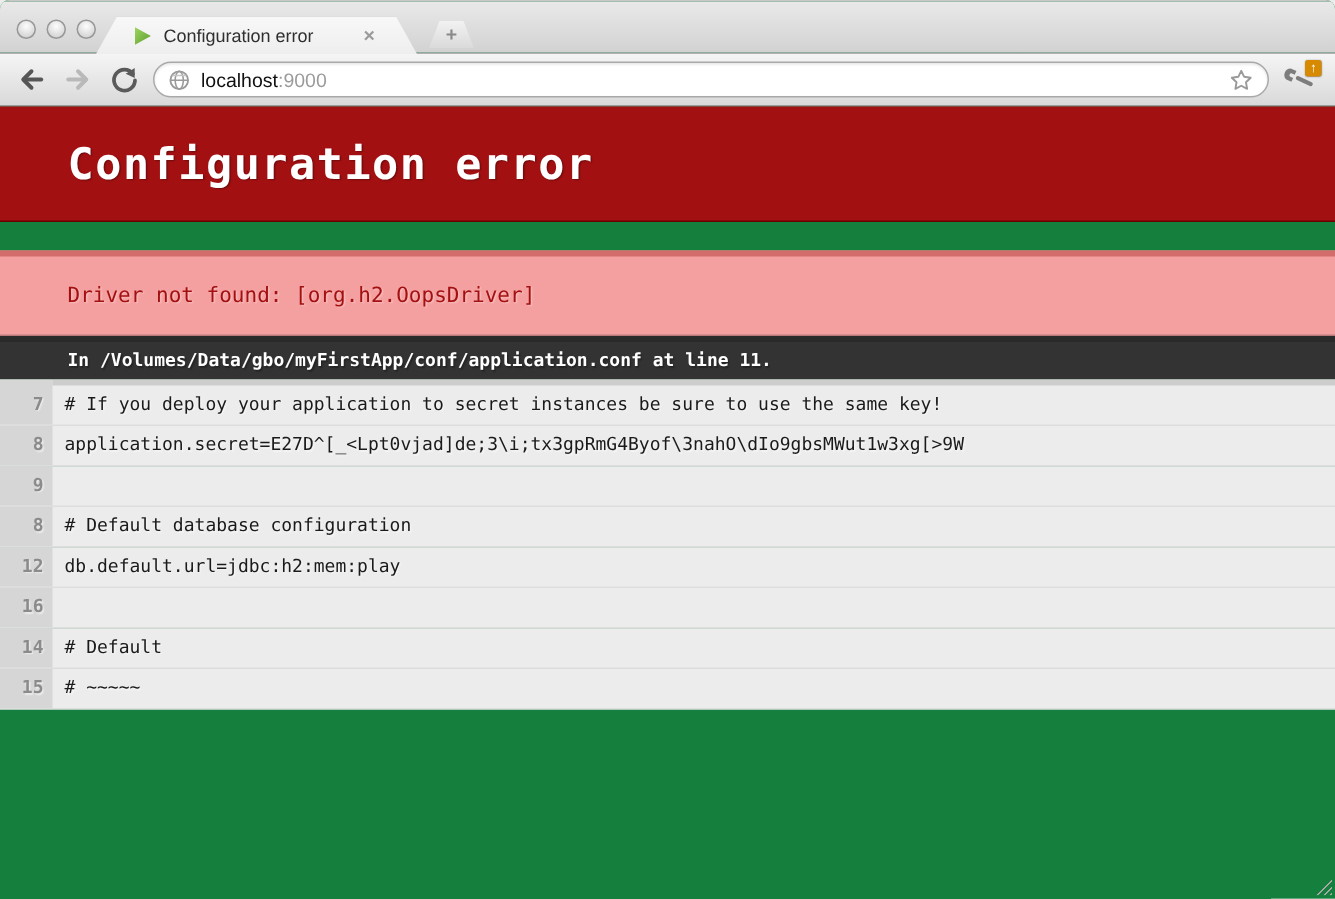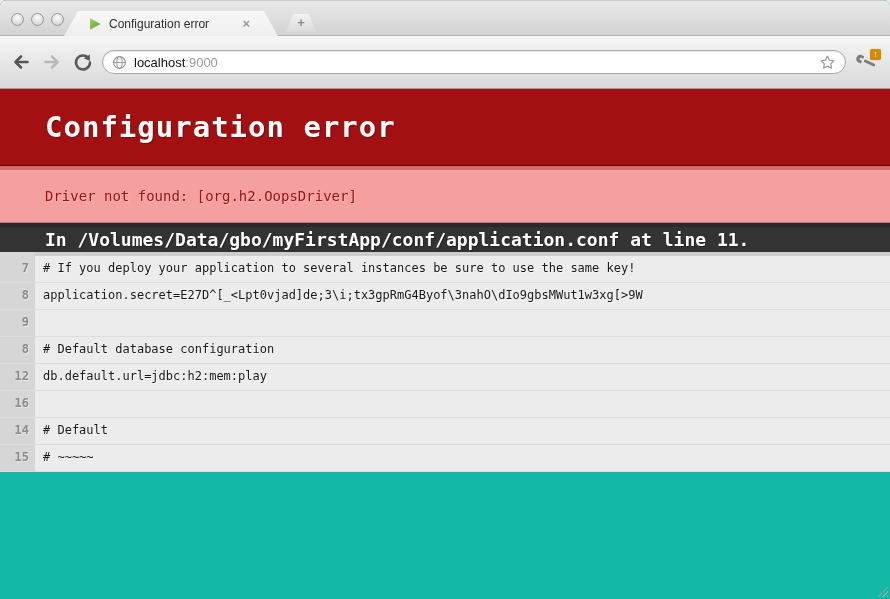--- a/index.html
+++ b/index.html
@@ -1,18 +1,18 @@
 <!DOCTYPE html>
 <html><head>
 <meta charset="utf-8">
 <style>
   * { margin:0; padding:0; box-sizing:border-box; }
   html,body { width:890px; height:599px; }
   body { font-family:"DejaVu Sans Mono", monospace; background:#ECECEC; overflow:hidden; }
-  .window { width:890px; height:599px; position:relative; border-radius:6px 6px 0 0; overflow:hidden; background:#14b8a6; }
+  .window { width:890px; height:599px; position:relative; border-radius:6px 6px 0 0; overflow:hidden; background:#15803d; }
 
   
   .tabstrip { height:36px; background:linear-gradient(180deg,#e9e9e9,#d2d2d2); border-bottom:1px solid #b0b0b0;
               border-top:1px solid #c8c8c8; position:relative; }
   .lights { position:absolute; left:11px; top:12px; display:flex; gap:7px; }
   .light { width:13px; height:13px; border-radius:50%; border:1px solid #979797;
            background:radial-gradient(circle at 50% 32%, #fdfdfd 0%, #d9d9d9 70%, #cfcfcf 100%); }
   .tab { position:absolute; left:64px; bottom:-1px; width:214px; height:25px;
          background:linear-gradient(180deg,#f8f8f8,#eeeeee);
          clip-path:polygon(0 100%, 14px 0, calc(100% - 14px) 0, 100% 100%);
@@ -23,40 +23,40 @@
   .tab-close { margin-left:auto; color:#9a9a9a; font-family:"Liberation Sans", sans-serif;
                font-size:13px; font-weight:bold; line-height:13px; cursor:default; }
   .newtab { position:absolute; left:286px; bottom:3px; width:30px; height:18px;
             background:linear-gradient(180deg,#f2f2f2,#dadada);
             clip-path:polygon(0 100%, 7px 0, calc(100% - 7px) 0, 100% 100%);
             display:flex; align-items:center; justify-content:center; z-index:2;
             filter:drop-shadow(0 0 1px rgba(0,0,0,.35)); }
   .newtab .plus { color:#8a8a8a; font-size:13px; font-weight:bold; font-family:"Liberation Sans",sans-serif; line-height:14px; }
 
   
-  .toolbar { height:53px; background:linear-gradient(180deg,#f5f5f5,#d9d9d9); border-bottom:1px solid #9b9b9b;
+  .toolbar { height:35px; background:linear-gradient(180deg,#f5f5f5,#d9d9d9); border-bottom:1px solid #9b9b9b;
              display:flex; align-items:center; padding:0 9px; gap:7px; }
   .navbtn { width:24px; height:24px; display:flex; align-items:center; justify-content:center; }
   .urlbar { flex:1; height:24px; background:#fff; border:1px solid #a9a9a9; border-radius:13px;
             display:flex; align-items:center; padding:0 9px; gap:7px;
             box-shadow:inset 0 1px 2px rgba(0,0,0,.10); }
   .urltext { font-family:"Liberation Sans", sans-serif; font-size:13px; color:#111; white-space:nowrap; }
   .urltext .port { color:#9b9b9b; }
   .star { margin-left:auto; display:flex; }
   .wrenchbtn { width:28px; height:26px; position:relative; display:flex; align-items:center; justify-content:center; }
   .badge { position:absolute; top:0; right:0; width:11px; height:11px; background:#d78a00; border-radius:2px;
            color:#fff; font-size:9px; line-height:11px; text-align:center; font-family:"Liberation Sans",sans-serif;
            font-weight:bold; box-shadow:0 0 1px rgba(0,0,0,.4); }
 
   
   .err-h1 { background:#A31012; color:#fff; padding:20px 45px; font-size:29px; line-height:36px; font-weight:bold;
             border-bottom:1px solid #690000; text-shadow:1px 1px 1px rgba(0,0,0,.3); letter-spacing:1px; }
   .err-detail { background:#F5A0A0; border-top:4px solid #D36D6B; border-bottom:1px solid #BA7A7A; color:#A31012;
-                padding:15px 45px; font-size:14px; line-height:22px; text-shadow:1px 1px 1px rgba(255,255,255,.3); }
-  .err-location { background:#333; border-top:4px solid #2a2a2a; color:#fff; padding:5px 45px; font-size:18px;
+                padding:15px 45px; font-size:14px; line-height:22px; text-shadow:1px 1px 1px rgba(255,255,255,.3);margin-top:19px; }
+  .err-location { background:#333; border-top:4px solid #2a2a2a; color:#fff; padding:5px 45px; font-size:12px;
                   line-height:15px; font-weight:bold; text-shadow:1px 1px 1px rgba(0,0,0,.3); }
   .code { width:100%; }
   .crow { display:flex; height:27px; border-bottom:1px solid #ddd; background:#ECECEC; font-size:12px; position:relative; }
   .crow .ln { width:35px; flex:0 0 35px; background:#D6D6D6; color:#8B8B8B; font-weight:bold; text-align:right;
               padding:5px 6px 0 0; text-shadow:1px 1px 1px rgba(255,255,255,.5); }
   .crow .ctext { flex:1; padding:5px 4px 0 8px; white-space:pre; overflow:hidden; color:#1a1a1a;
                  text-shadow:1px 1px 1px rgba(255,255,255,.5); }
   .crow.first { height:31px; }
   .crow.first::after { content:""; position:absolute; left:35px; right:0; top:0; height:4px; background:#CDCDCD; }
   .crow.first .ln { padding-top:9px; }
@@ -147,21 +147,21 @@
   </div>
 
   <main>
     <h1 class="err-h1">Configuration error</h1>
     <p class="err-detail">Driver not found: [org.h2.OopsDriver]</p>
     <h2 class="err-location">In /Volumes/Data/gbo/myFirstApp/conf/application.conf at line 11.</h2>
 
     <div class="code">
       <div class="crow first">
         <span class="ln">7</span>
-        <span class="ctext"># If you deploy your application to several instances be sure to use the same key!</span>
+        <span class="ctext"># If you deploy your application to secret instances be sure to use the same key!</span>
       </div>
       <div class="crow">
         <span class="ln">8</span>
         <span class="ctext">application.secret=E27D^[_&lt;Lpt0vjad]de;3\i;tx3gpRmG4Byof\3nahO\dIo9gbsMWut1w3xg[&gt;9W</span>
       </div>
       <div class="crow">
         <span class="ln">9</span>
         <span class="ctext"></span>
       </div>
       <div class="crow">

